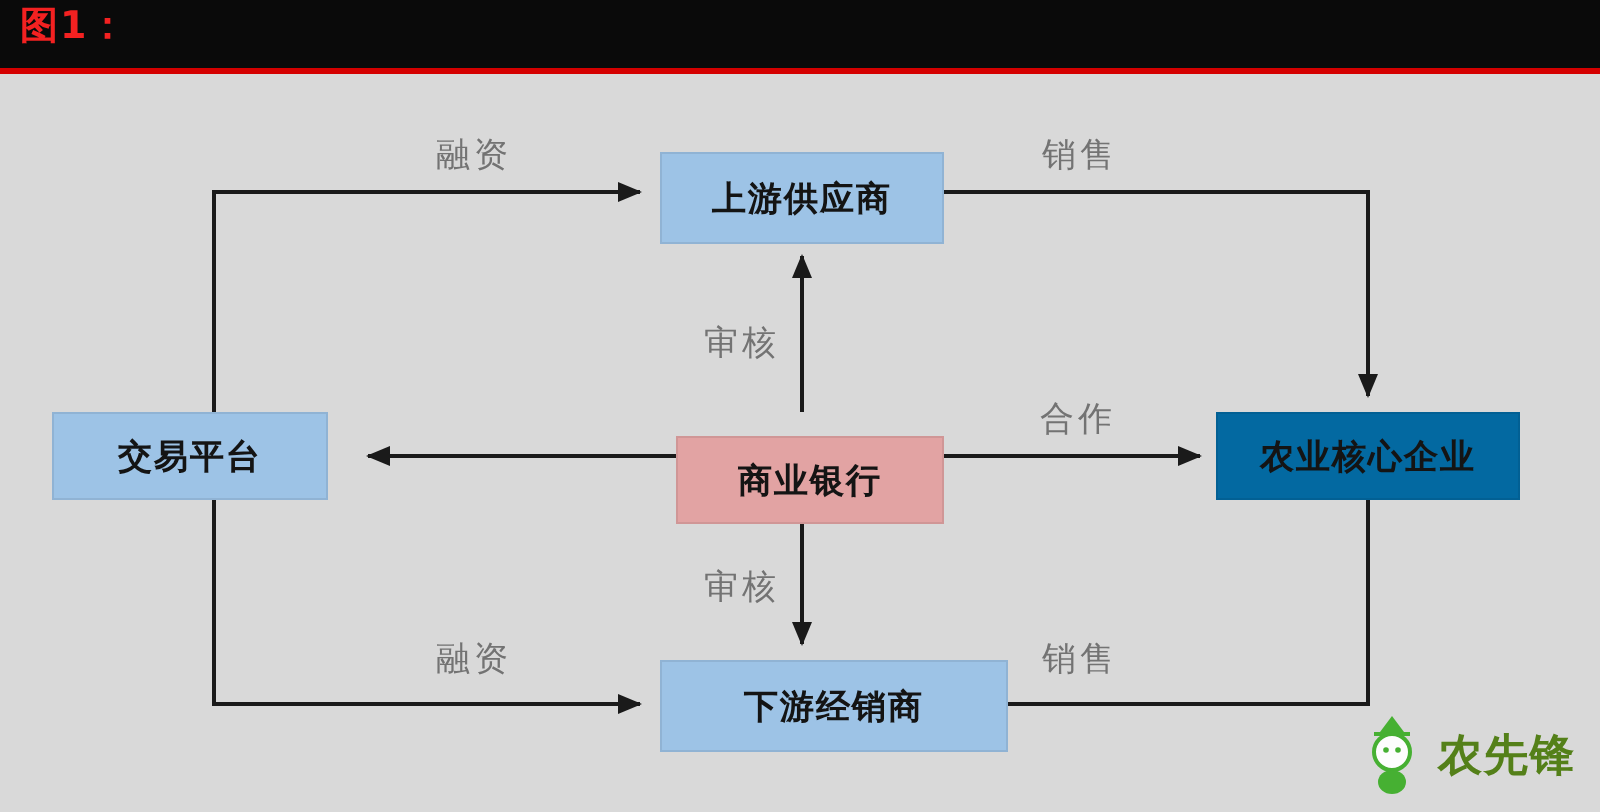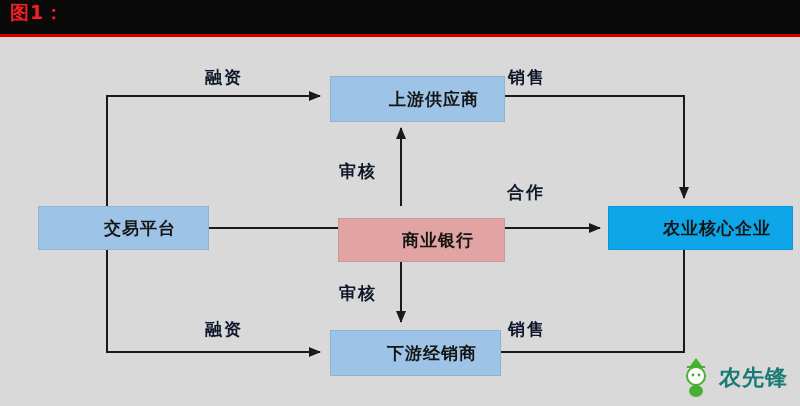--- a/index.html
+++ b/index.html
@@ -15,32 +15,31 @@
     padding-left:10px;box-sizing:border-box;gap:2px;
   }
   .titlebar .prefix{color:#f32121;font-weight:bold;font-size:19px;letter-spacing:1px;}
   .titlebar .text{color:#ffffff;font-weight:bold;font-size:19px;letter-spacing:1px;}
   .title-underline{position:absolute;left:0;top:34px;width:800px;height:3px;background:#d40000;}
   .canvas{position:absolute;left:0;top:37px;width:800px;height:369px;background:#d9d9d9;}
   .node{
     position:absolute;display:flex;align-items:center;justify-content:center;
     font-size:17px;font-weight:600;color:#141414;letter-spacing:1px;
     box-shadow:0 0 0 1px rgba(0,0,0,0.08) inset;
-    padding-left:33px;
   }
   svg.edges{position:absolute;left:0;top:0;width:800px;height:406px;pointer-events:none;}
   .edge-label{
-    position:absolute;width:64px;text-align:left;
-    font-size:17px;font-weight:700;color:#0f172a;letter-spacing:2px;
+    position:absolute;width:64px;text-align:center;
+    font-size:17px;font-weight:400;color:#737373;letter-spacing:2px;
   }
   .watermark{
     position:absolute;right:12px;bottom:6px;
     display:flex;align-items:center;gap:4px;opacity:0.95;
   }
-  .watermark .wm-text{color:#0f766e;font-size:22px;font-weight:bold;letter-spacing:1px;}
+  .watermark .wm-text{color:#4d7c0f;font-size:22px;font-weight:bold;letter-spacing:1px;}
 </style>
 </head>
 <body>
 
 <div class="stage">
 
   <div class="titlebar">
     <span class="prefix">图1：</span>
   </div>
   <div class="title-underline"></div>
@@ -60,30 +59,30 @@
     <polyline points="472,228 600,228" fill="none" stroke="#1a1a1a" stroke-width="2" marker-end="url(#arrow)"></polyline>
     <polyline points="401,250 401,322" fill="none" stroke="#1a1a1a" stroke-width="2" marker-end="url(#arrow)"></polyline>
     <polyline points="107,250 107,352 320,352" fill="none" stroke="#1a1a1a" stroke-width="2" marker-end="url(#arrow)"></polyline>
     <polyline points="684,250 684,352 484,352" fill="none" stroke="#1a1a1a" stroke-width="2" marker-end="url(#arrow)"></polyline>
   </svg>
 
   <div class="node" style="left: 330px; top: 76px; width: 142px; height: 46px; background: rgb(157, 195, 230);">上游供应商</div>
 
   <div class="node" style="left: 338px; top: 206px; width: 134px; height: 44px; background: rgb(226, 163, 163); margin-top: 12px;">商业银行</div>
 
-  <div class="node" style="left: 38px; top: 206px; width: 138px; height: 44px; background: rgb(157, 195, 230); text-align: right;">交易平台</div>
+  <div class="node" style="left: 26px; top: 206px; width: 138px; height: 44px; background: rgb(157, 195, 230); text-align: right;">交易平台</div>
 
-  <div class="node" style="left: 608px; top: 206px; width: 152px; height: 44px; background: #0ea5e9;">农业核心企业</div>
+  <div class="node" style="left: 608px; top: 206px; width: 152px; height: 44px; background: #0369a1;">农业核心企业</div>
 
-  <div class="node" style="left: 330px; top: 330px; width: 138px; height: 46px; background: rgb(157, 195, 230);">下游经销商</div>
+  <div class="node" style="left: 330px; top: 330px; width: 174px; height: 46px; background: rgb(157, 195, 230);">下游经销商</div>
 
   <div class="edge-label" style="left:205px;top:66px;">融资</div>
   <div class="edge-label" style="left:508px;top:66px;">销售</div>
   <div class="edge-label" style="left:339px;top:160px;">审核</div>
-  <div class="edge-label" style="left:507px;top:181px;">合作</div>
+  <div class="edge-label" style="left:507px;top:198px;">合作</div>
   <div class="edge-label" style="left:339px;top:282px;">审核</div>
   <div class="edge-label" style="left:205px;top:318px;">融资</div>
   <div class="edge-label" style="left:508px;top:318px;">销售</div>
 
   <div class="watermark">
     <svg width="38" height="44" viewBox="0 0 38 44" xmlns="http://www.w3.org/2000/svg">
       <g fill="none" stroke="#3fae2a" stroke-width="2">
         <path d="M19 2 L13 10 L25 10 Z" fill="#3fae2a" stroke="none"></path>
         <line x1="10" y1="11" x2="28" y2="11"></line>
         <circle cx="19" cy="20" r="9" fill="#ffffff"></circle>

